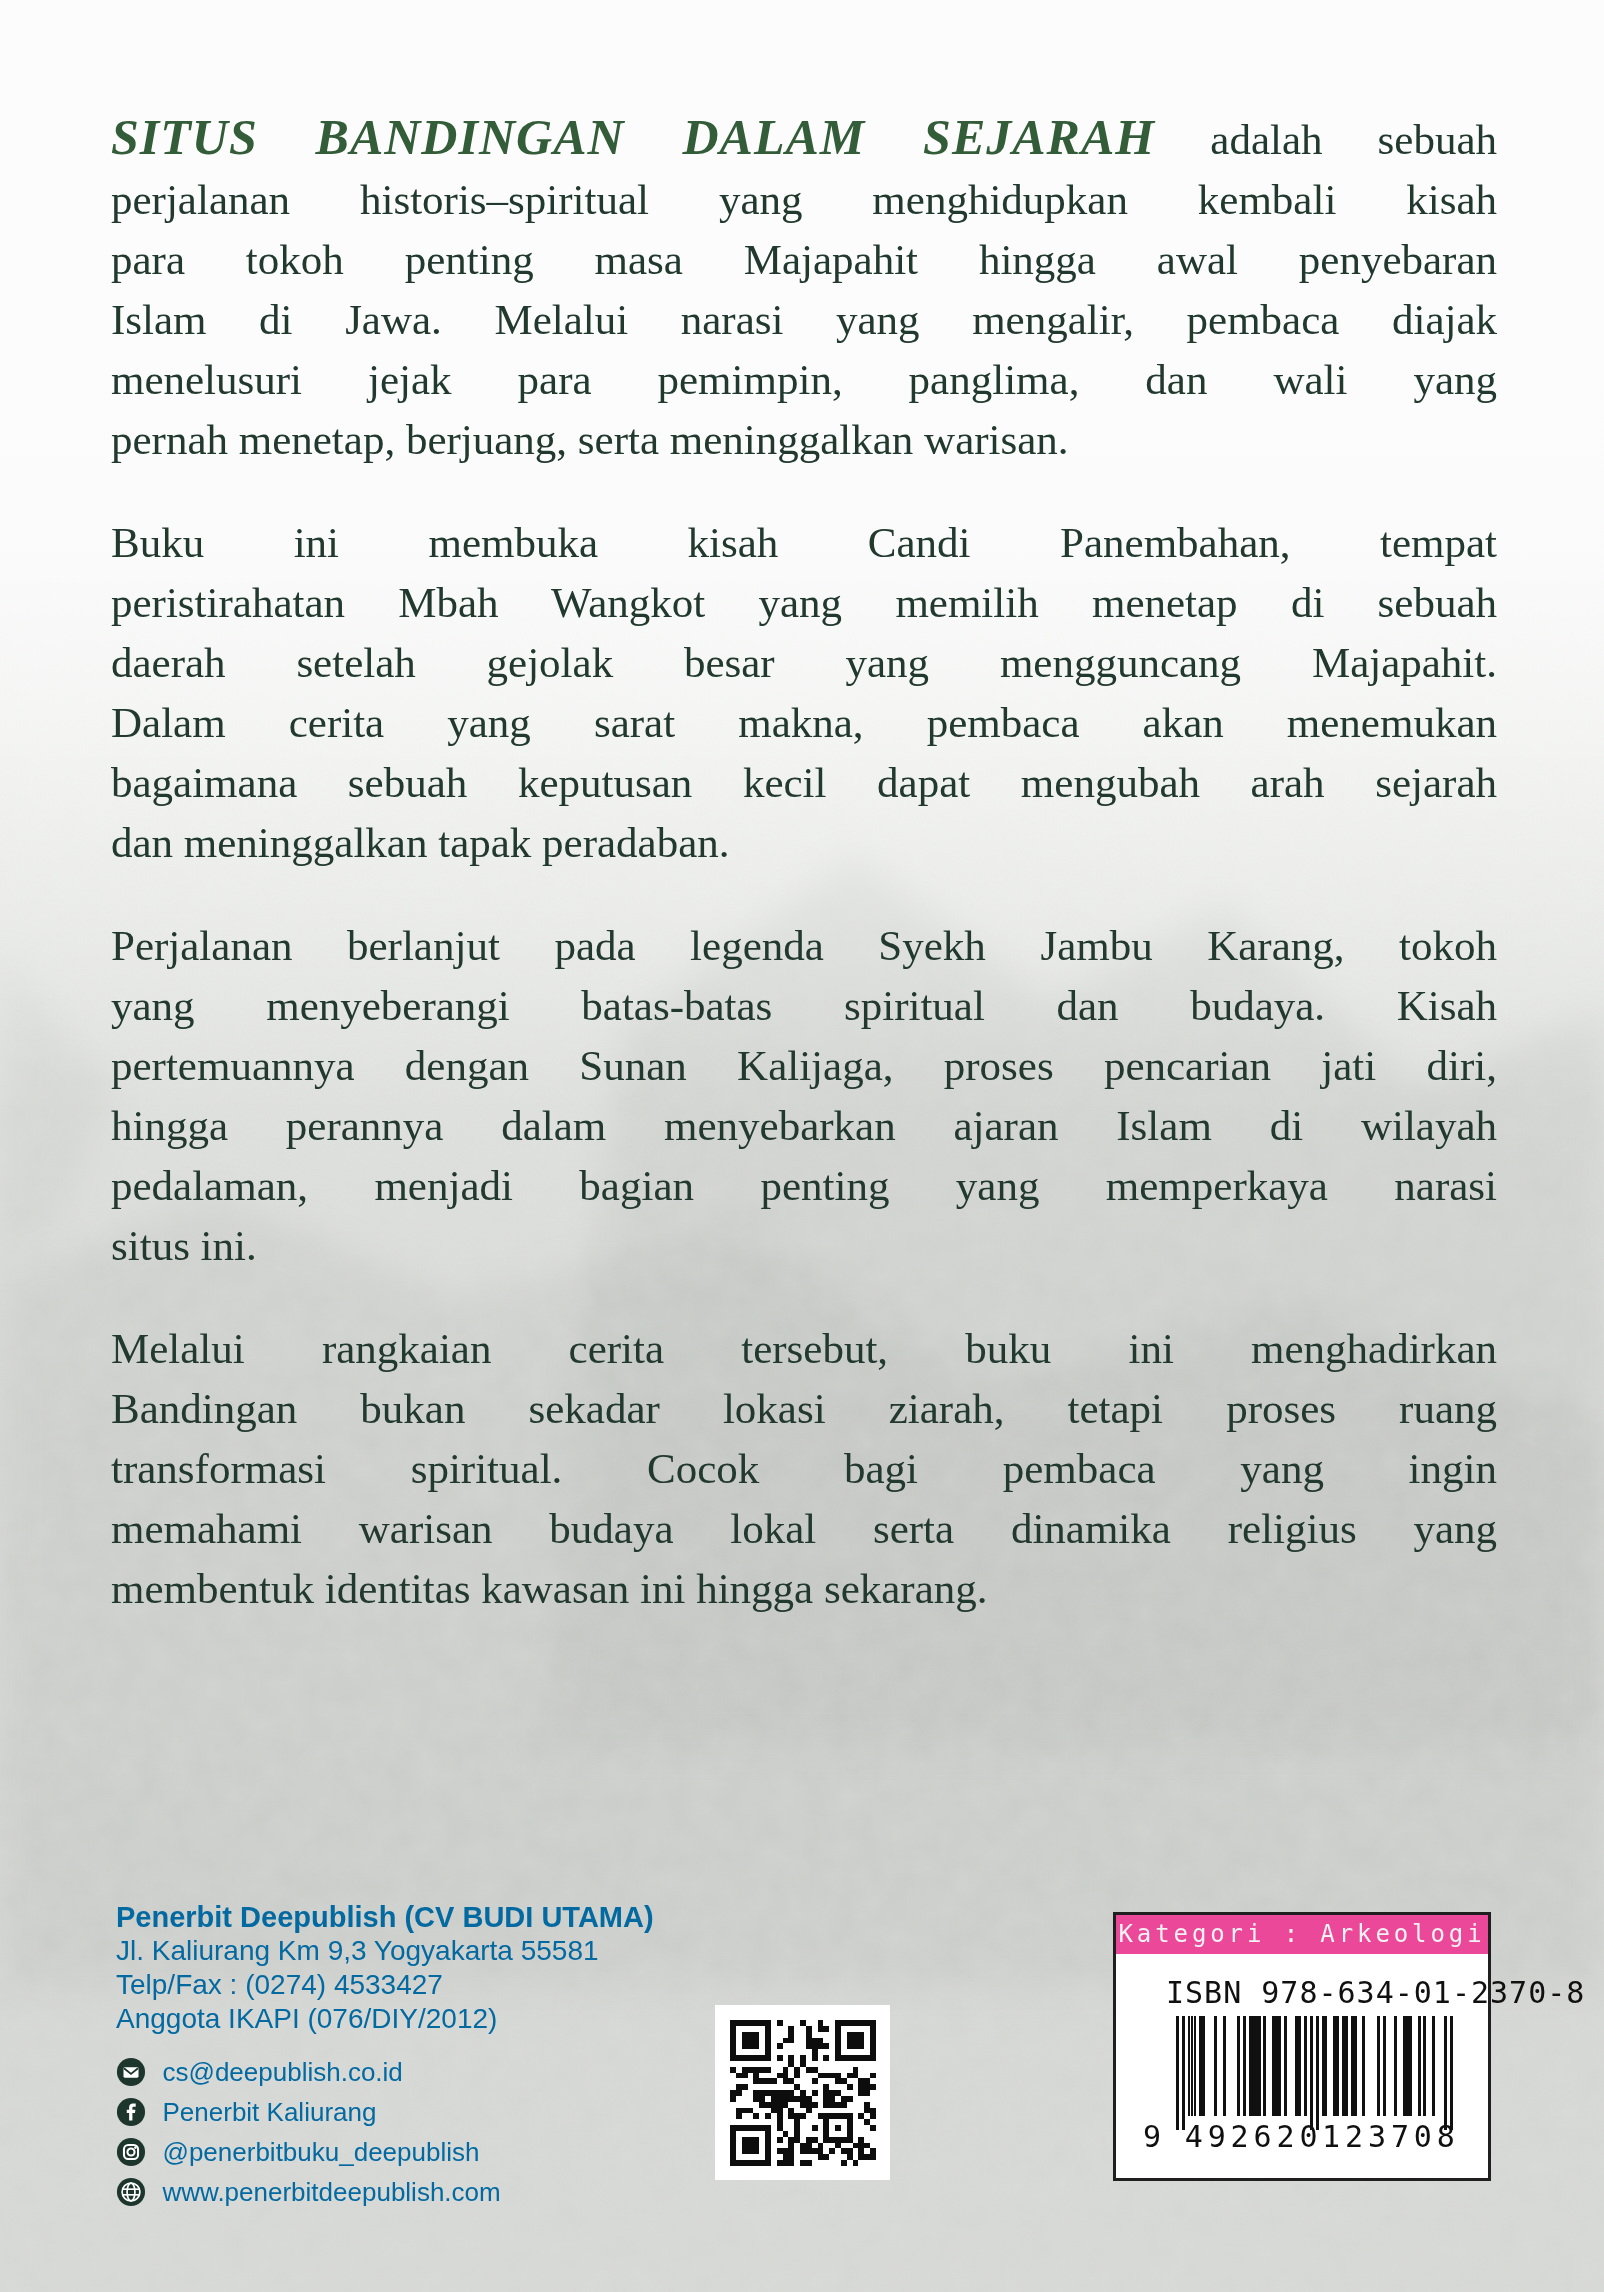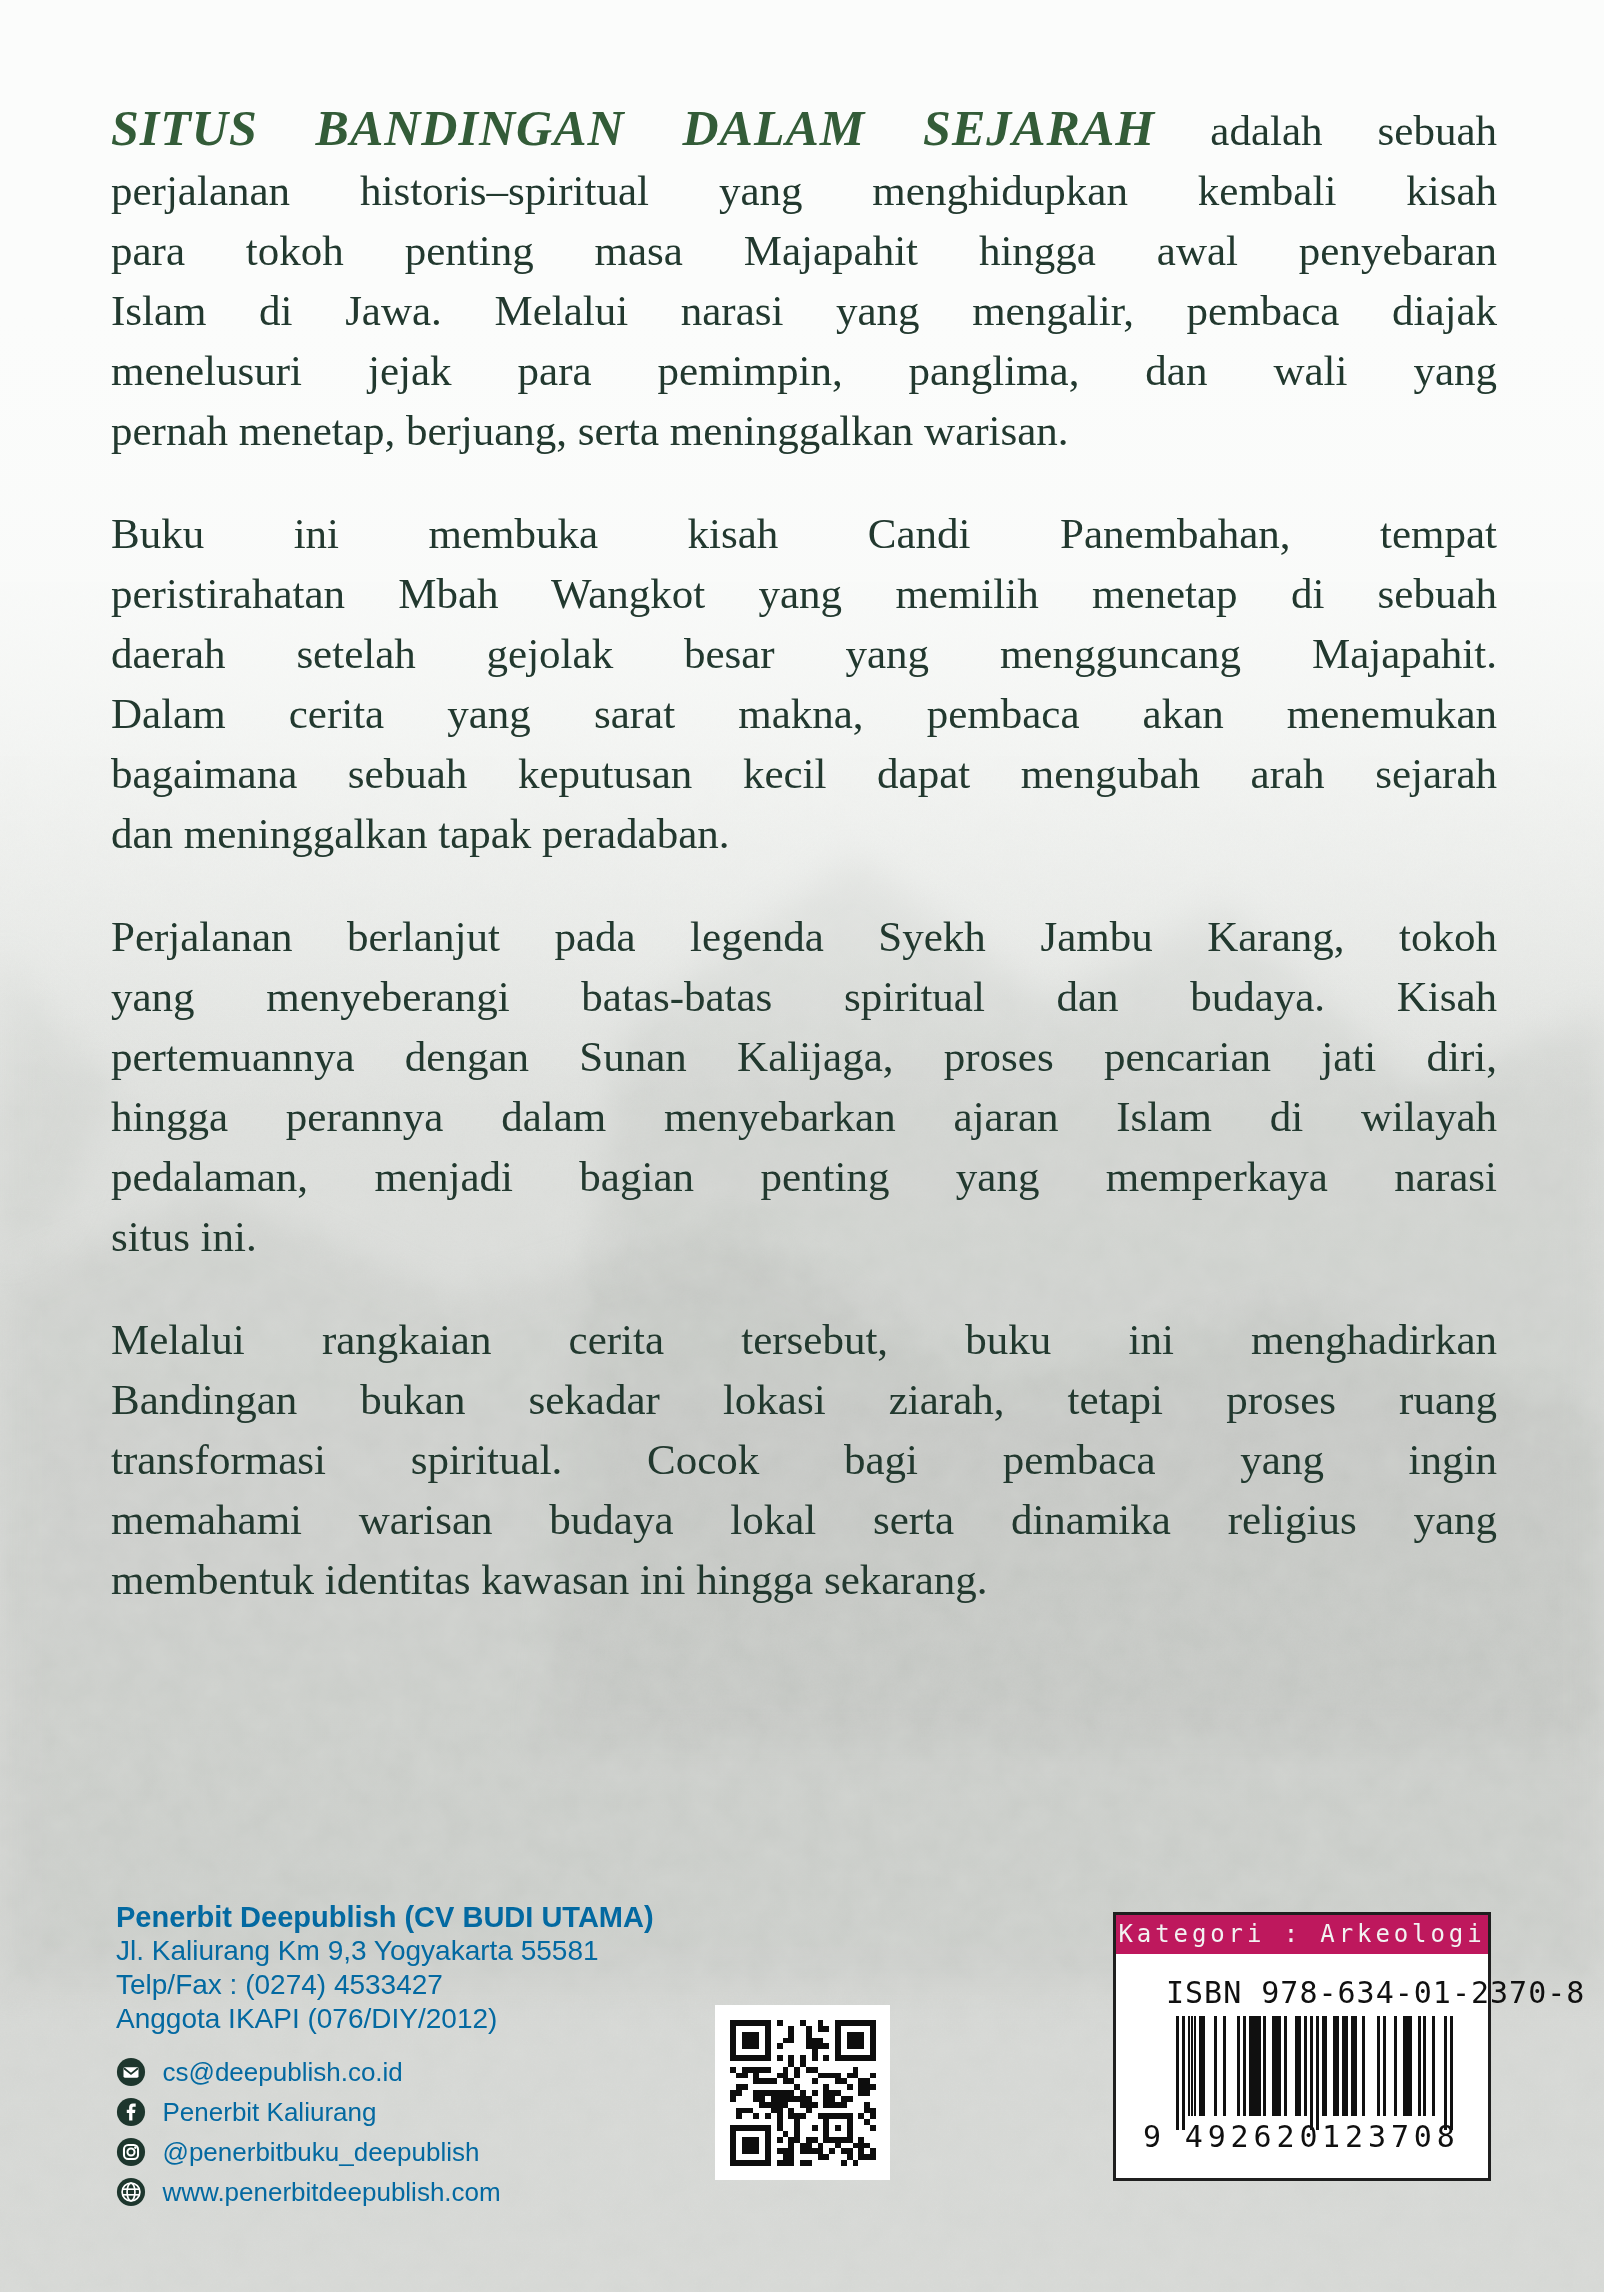--- a/index.html
+++ b/index.html
@@ -13,21 +13,21 @@
     position:absolute;inset:0;
     background:linear-gradient(180deg,#fcfdfc 0%,#f6f8f6 18%,#eceeeb 34%,#dfe1de 48%,#d7d9d6 62%,#d4d6d3 80%,#d6d8d5 100%);
   }
   .bg-art{position:absolute;inset:0;}
   .bg-topfade{
     position:absolute;left:0;top:0;width:100%;height:1116px;
     background:linear-gradient(180deg,#fbfcfb 0%,#fbfcfb 28%,rgba(251,252,251,0.8) 52%,rgba(251,252,251,0.35) 75%,rgba(251,252,251,0) 100%);
   }
   
   .synopsis{
-    position:absolute;left:111px;top:98px;width:1386px;
+    position:absolute;left:111px;top:107px;width:1386px;
     color:#22392f;font-size:43px;line-height:60px;
   }
   .para{margin:0 0 43px 0;}
   .para:last-child{margin-bottom:0;}
   .line{text-align:justify;text-align-last:justify;}
   .line.last{text-align-last:left;}
   .lead{
     font-weight:bold;font-style:italic;font-size:50px;
     letter-spacing:1px;color:#335c38;
   }
@@ -47,21 +47,21 @@
     position:absolute;left:715px;top:2005px;width:175px;height:175px;
     background:#ffffff;box-sizing:border-box;padding:14.6px;
   }
   
   .isbn-box{
     position:absolute;left:1113px;top:1912px;width:378px;height:269px;
     box-sizing:border-box;background:#ffffff;border:3.9px solid #1f1f1f;
     font-family:"DejaVu Sans Mono","Liberation Mono",monospace;
   }
   .isbn-header{
-    height:39px;line-height:39px;background:#be185d;color:#f2f2f2;
+    height:39px;line-height:39px;background:#ec4899;color:#f2f2f2;
     text-align:center;font-size:24px;letter-spacing:3.9px;white-space:nowrap;
   }
   .isbn-text{
     margin-top:21.3px;text-align:center;padding-left:50px;
     font-size:30px;letter-spacing:1px;color:#101010;white-space:nowrap;
   }
   .barcode{
     position:relative;width:277px;height:146px;margin:5.8px 0 0 60px;
   }
   .bar{position:absolute;top:0;width:2.9px;background:#101010;}

